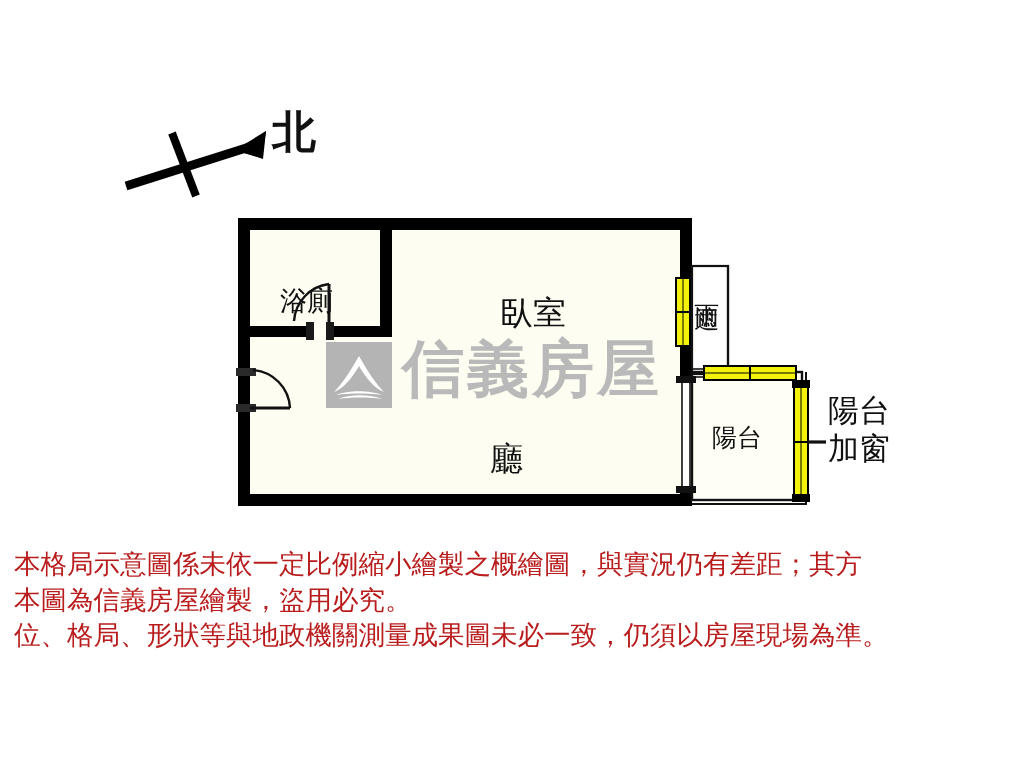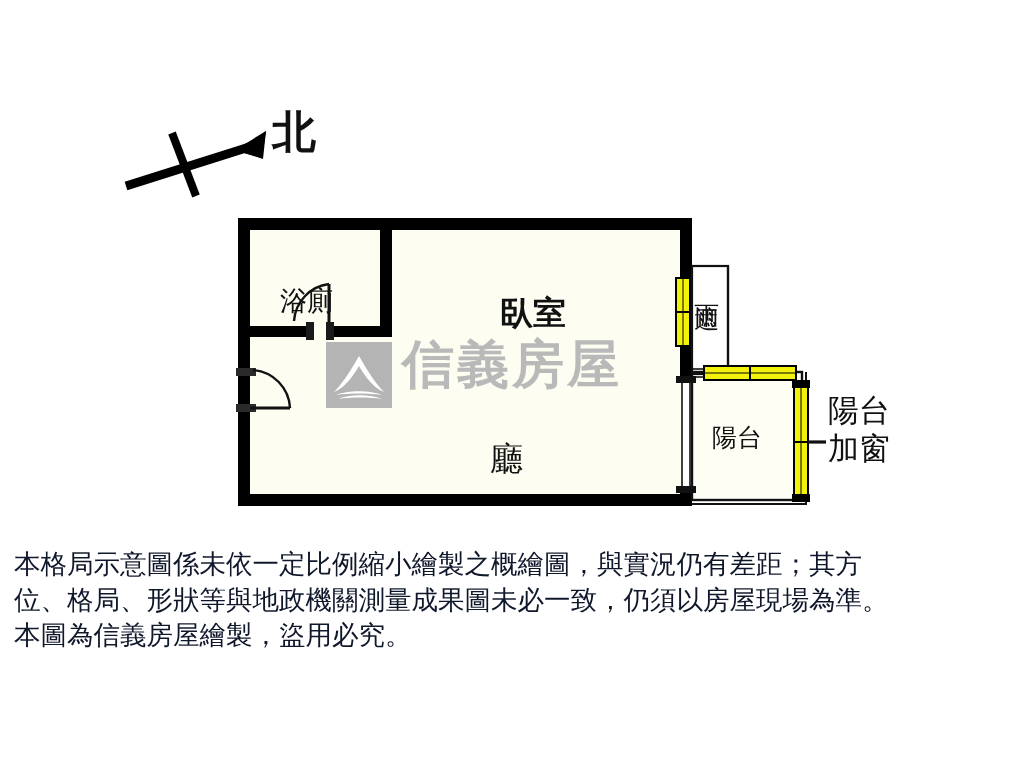--- a/index.html
+++ b/index.html
@@ -51,21 +51,21 @@
     top: 288px;
     font-size: 27px;
     font-weight: 400;
     font-family: Liberation Serif, serif;
   }
 
   .label-bedroom {
     left: 500px;
     top: 296px;
     font-size: 33px;
-    font-weight: 700;
+    font-weight: 400;
   }
 
   .label-hall {
     left: 490px;
     top: 442px;
     font-size: 33px;
     font-weight: 400;
   }
 
   .label-rainshade {
@@ -111,21 +111,21 @@
     width: 66px;
     height: 66px;
     background: #b4b4b4;
   }
   .wm-logo svg { display: block; }
   .wm-text {
     position: absolute;
     left: 76px;
     top: -4px;
     font-family: "DejaVu Serif", "Liberation Serif", serif;
-    font-size: 52px;
+    font-size: 62px;
     font-weight: 700;
     color: #b9b9b9;
     letter-spacing: 3px;
     line-height: 1.0;
     white-space: nowrap;
   }
   .wm-sub {
     position: absolute;
     left: 4px;
     top: 72px;
@@ -137,21 +137,21 @@
   }
 
   
   #disclaimer {
     position: absolute;
     left: 14px;
     top: 546px;
     width: 996px;
     font-family: "DejaVu Serif", "Liberation Serif", serif;
     font-size: 26.5px;
-    color: #0f172a;
+    color: #b91c1c;
     line-height: 1.34;
     letter-spacing: 0px;
   }
   #disclaimer p { margin: 0; }
 </style>
 </head>
 <body>
 
 <div id="floorplan-root">
 
@@ -282,17 +282,17 @@
         <path d="M33 14 C 24 30, 16 42, 8 50 C 18 46, 26 36, 33 24 C 40 36, 48 46, 58 50 C 50 42, 42 30, 33 14 Z" fill="#ffffff"></path>
         <path d="M10 53 C 22 48, 44 48, 56 53 C 44 51, 22 51, 10 53 Z" fill="#ffffff"></path>
         <path d="M12 57 C 24 52, 44 52, 56 57 C 44 55, 24 55, 12 57 Z" fill="#ffffff"></path>
       </svg>
     </div>
     <div class="wm-text">信義房屋</div>
   </div>
 
   <div id="disclaimer">
     <p>本格局示意圖係未依一定比例縮小繪製之概繪圖，與實況仍有差距；其方</p>
+    <p>本圖為信義房屋繪製，盜用必究。</p>
     <p>位、格局、形狀等與地政機關測量成果圖未必一致，仍須以房屋現場為準。</p>
-    <p>本圖為信義房屋繪製，盜用必究。</p>
   </div>
 
 </div>
 
 </body></html>

